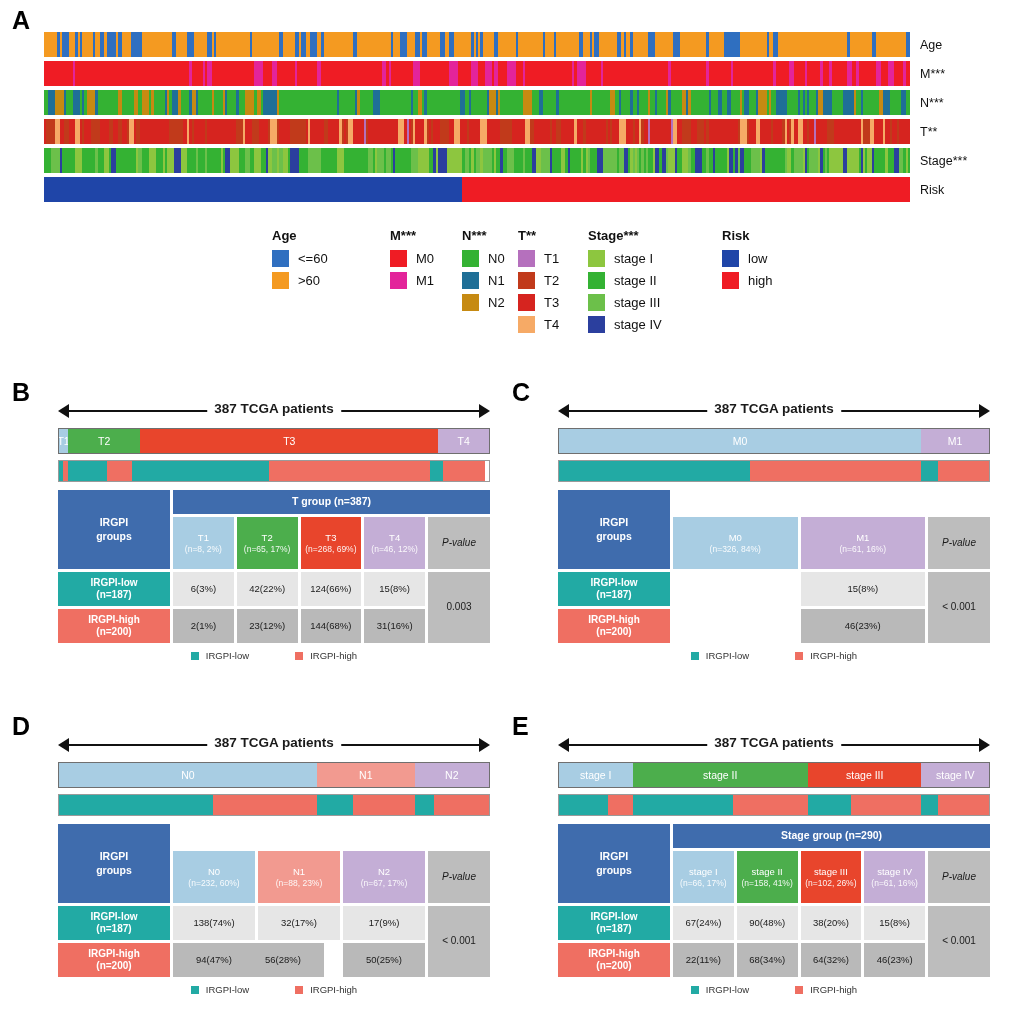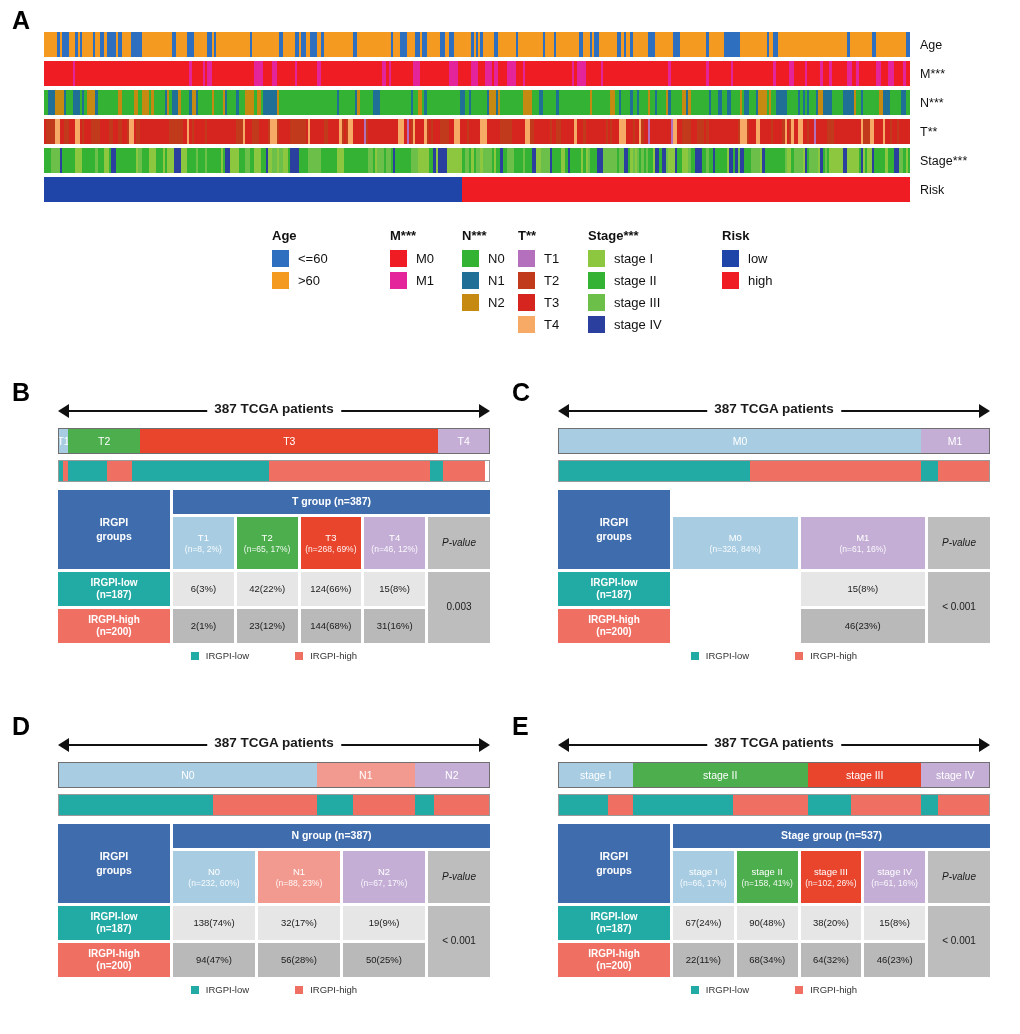--- a/index.html
+++ b/index.html
@@ -1532,47 +1532,46 @@
       <div class="sg" style="left: 60%; width: 8.35%; background: rgb(34, 170, 164);"></div>
       <div class="sg" style="left: 68.3%; width: 14.45%; background: rgb(239, 111, 98);"></div>
       <div class="sg" style="left: 82.7%; width: 4.45%; background: rgb(34, 170, 164);"></div>
       <div class="sg" style="left: 87.1%; width: 12.95%; background: rgb(239, 111, 98);"></div>
     </div>
     <div class="tbl">
       <div class="cell c-idx" style="left: 0px; top: 0px; width: 112px; height: 79px;">
         <div>IRGPI</div>
         <div>groups</div>
       </div>
-      <div class="cell c-grp" style="left: 115px; top: 0px; width: 317px; height: 24px;">N group (n=387)</div>
       <div class="cell c-hdr" style="left: 115px; top: 27px; width: 82px; height: 52px; background: rgb(168, 205, 227);">
         <div>N0</div>
         <div class="n">(n=232, 60%)</div>
       </div>
       <div class="cell c-hdr" style="left: 200px; top: 27px; width: 82px; height: 52px; background: rgb(242, 154, 144);">
         <div>N1</div>
         <div class="n">(n=88, 23%)</div>
       </div>
       <div class="cell c-hdr" style="left: 285px; top: 27px; width: 82px; height: 52px; background: rgb(196, 174, 214);">
         <div>N2</div>
         <div class="n">(n=67, 17%)</div>
       </div>
       <div class="cell c-pv" style="left: 370px; top: 27px; width: 62px; height: 52px;">P-value</div>
       <div class="cell c-low" style="left: 0px; top: 82px; width: 112px; height: 34px; background: rgb(34, 170, 164);">
         <div>IRGPI-low</div>
         <div>(n=187)</div>
       </div>
       <div class="cell c-val c-lightgrey" style="left: 115px; top: 82px; width: 82px; height: 34px;">138(74%)</div>
       <div class="cell c-val c-lightgrey" style="left: 200px; top: 82px; width: 82px; height: 34px;">32(17%)</div>
-      <div class="cell c-val c-lightgrey" style="left: 285px; top: 82px; width: 82px; height: 34px;">19(9%)</div>
+      <div class="cell c-val c-lightgrey" style="left: 285px; top: 82px; width: 82px; height: 34px;">17(9%)</div>
       <div class="cell c-high" style="left: 0px; top: 119px; width: 112px; height: 34px; background: rgb(239, 111, 98);">
         <div>IRGPI-high</div>
         <div>(n=200)</div>
       </div>
       <div class="cell c-val c-darkgrey" style="left: 115px; top: 119px; width: 82px; height: 34px;">94(47%)</div>
-      <div class="cell c-val c-darkgrey" style="left: 200px; top: 119px; width: 82px; height: 34px;">56(28%)</div>
+      <div class="cell c-val c-darkgrey" style="left: 184px; top: 119px; width: 82px; height: 34px;">56(28%)</div>
       <div class="cell c-val c-darkgrey" style="left: 285px; top: 119px; width: 82px; height: 34px;">50(25%)</div>
       <div class="cell c-pvval" style="left: 370px; top: 82px; width: 62px; height: 71px;">&lt; 0.001</div>
     </div>
     <div class="foot">
       <div class="it">
         <span class="sw" style="background: rgb(34, 170, 164);"></span>
         <span>IRGPI-low</span>
       </div>
       <div class="it">
         <span class="sw" style="background: rgb(239, 111, 98);"></span>
@@ -1602,21 +1601,21 @@
       <div class="sg" style="left: 58%; width: 9.85%; background: rgb(34, 170, 164);"></div>
       <div class="sg" style="left: 67.8%; width: 16.55%; background: rgb(239, 111, 98);"></div>
       <div class="sg" style="left: 84.3%; width: 3.95%; background: rgb(34, 170, 164);"></div>
       <div class="sg" style="left: 88.2%; width: 11.85%; background: rgb(239, 111, 98);"></div>
     </div>
     <div class="tbl">
       <div class="cell c-idx" style="left: 0px; top: 0px; width: 112px; height: 79px;">
         <div>IRGPI</div>
         <div>groups</div>
       </div>
-      <div class="cell c-grp" style="left: 115px; top: 0px; width: 317px; height: 24px;">Stage group (n=537)</div>
+      <div class="cell c-grp" style="left: 115px; top: 0px; width: 317px; height: 24px;">Stage group (n=290)</div>
       <div class="cell c-hdr" style="left: 115px; top: 27px; width: 60.75px; height: 52px; background: rgb(168, 205, 227);">
         <div>stage I</div>
         <div class="n">(n=66, 17%)</div>
       </div>
       <div class="cell c-hdr" style="left: 178.75px; top: 27px; width: 60.75px; height: 52px; background: rgb(76, 174, 76);">
         <div>stage II</div>
         <div class="n">(n=158, 41%)</div>
       </div>
       <div class="cell c-hdr" style="left: 242.5px; top: 27px; width: 60.75px; height: 52px; background: rgb(232, 69, 44);">
         <div>stage III</div>

